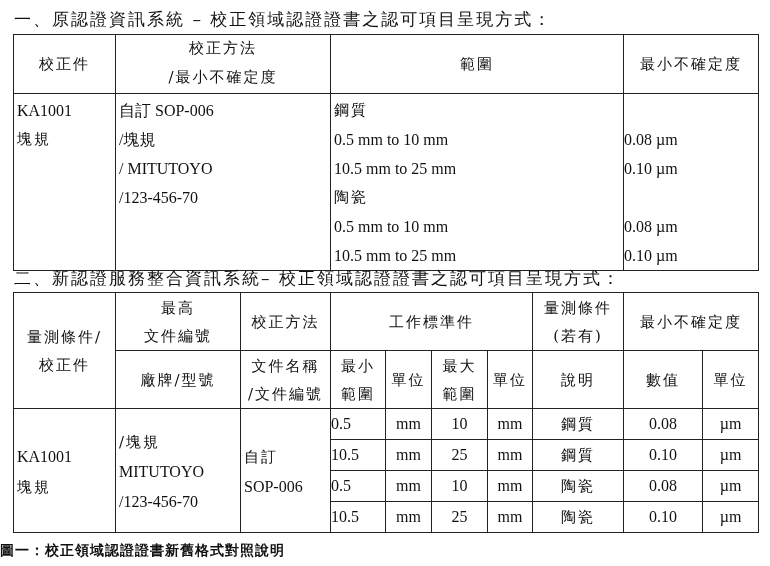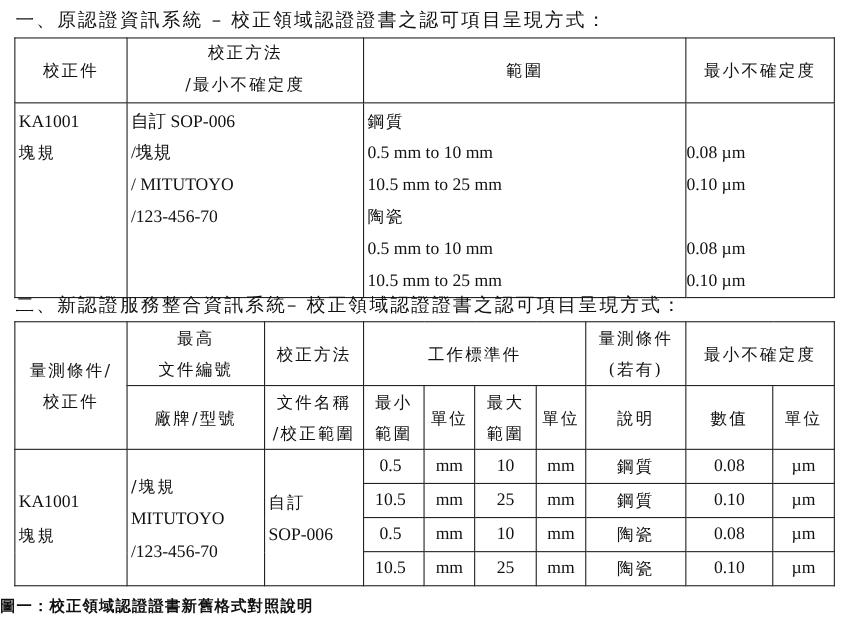--- a/index.html
+++ b/index.html
@@ -17,21 +17,21 @@
     #h1 { top: 9px; }
     #h2 { top: 268px; }
 
     table { position: absolute; border-collapse: collapse; table-layout: fixed; }
     td, th {
       border: 1px solid #222; padding: 0; font-weight: normal;
       font-size: 16px; line-height: 29px; vertical-align: top;
     }
     .cjk { font-family: "DejaVu Serif", "Liberation Serif", serif; font-size: 15px; letter-spacing: 2px; }
     .center { text-align: center; vertical-align: middle; }
-    .right { text-align: center; padding-right: 6px; }
+    .right { text-align: left; padding-right: 6px; }
     .pad { padding-left: 3px; }
 
     
     #t1 { left: 13px; top: 34px; width: 745px; }
     #t1 thead th { height: 57px; line-height: 27px; }
     #t1 .line { display: block; height: 29px; white-space: nowrap; }
     #t1 tbody td { padding-top: 2px; }
 
     
     #t2 { left: 13px; top: 292px; width: 745px; }
@@ -133,21 +133,21 @@
       <th class="center cjk">
         <div>量測條件</div>
         <div>(若有)</div>
       </th>
       <th colspan="2" class="center cjk">最小不確定度</th>
     </tr>
     <tr class="hdr2">
       <th class="center cjk">廠牌/型號</th>
       <th class="center cjk">
         <div>文件名稱</div>
-        <div>/校正範圍</div>
+        <div>/文件編號</div>
       </th>
       <th class="center cjk">
         <div>最小</div>
         <div>範圍</div>
       </th>
       <th class="center cjk">單位</th>
       <th class="center cjk">
         <div>最大</div>
         <div>範圍</div>
       </th>

